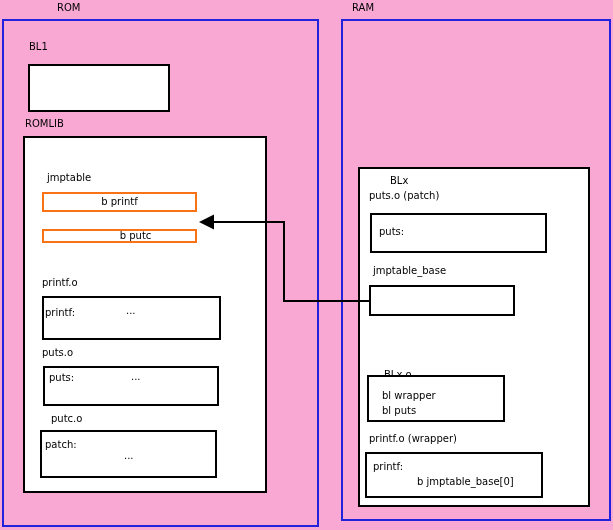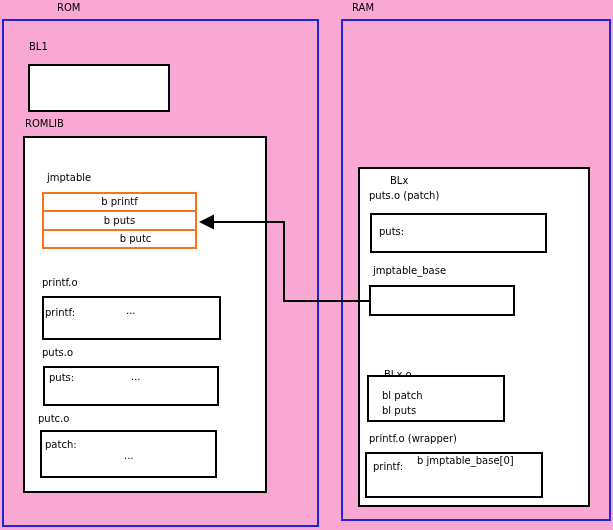--- a/index.html
+++ b/index.html
@@ -64,59 +64,58 @@
   <div class="region" style="left:2px; top:19px; width:317px; height:508px;"></div>
 
   <div class="lbl" style="left:29px; top:40px;">BL1</div>
   <div class="box" style="left:28px; top:64px; width:142px; height:48px;"></div>
 
   <div class="lbl" style="left:25px; top:117px;">ROMLIB</div>
   <div class="box" style="left:23px; top:136px; width:244px; height:357px;"></div>
 
   <div class="lbl" style="left:47px; top:171px;">jmptable</div>
   <div class="jrow" style="top:192px; height:20px;">b printf</div>
-  <div class="jrow" style="top:210px; height:21px;">b puts</div>
-  <div class="jrow" style="top:229px; height:20px;padding-left:32px;">b putc</div>
+  <div class="jrow" style="top:229px; height:14px;padding-left:32px;">b putc</div>
 
   <div class="lbl" style="left:42px; top:276px;">printf.o</div>
   <div class="box" style="left:42px; top:296px; width:179px; height:44px;"></div>
   <div class="inner-text" style="left:45px; top:306px;">printf:</div>
   <div class="inner-text" style="left:126px; top:304px;">...</div>
 
   <div class="lbl" style="left:42px; top:346px;">puts.o</div>
   <div class="box" style="left:43px; top:366px; width:176px; height:40px;"></div>
   <div class="inner-text" style="left:49px; top:371px;">puts:</div>
   <div class="inner-text" style="left:131px; top:370px;">...</div>
 
-  <div class="lbl" style="left:38px; top:412px;">putc.o</div>
+  <div class="lbl" style="left:51px; top:412px;">putc.o</div>
   <div class="box" style="left:40px; top:430px; width:177px; height:48px;"></div>
   <div class="inner-text" style="left:45px; top:438px;">patch:</div>
   <div class="inner-text" style="left:124px; top:449px;">...</div>
 
   <div class="lbl" style="left:352px; top:1px;">RAM</div>
   <div class="region" style="left:341px; top:19px; width:270px; height:502px;"></div>
 
   <div class="box" style="left:358px; top:167px; width:232px; height:340px;"></div>
   <div class="lbl" style="left:368px; top:174px;margin-left:22px;">BLx</div>
 
   <div class="lbl" style="left:369px; top:189px;">puts.o (patch)</div>
   <div class="box" style="left:370px; top:213px; width:177px; height:40px;"></div>
   <div class="inner-text" style="left:379px; top:225px;">puts:</div>
 
   <div class="lbl" style="left:373px; top:264px;">jmptable_base</div>
   <div class="box" style="left:369px; top:285px; width:146px; height:31px;"></div>
 
   <div class="lbl" style="left:368px; top:368px;margin-left:16px;">BLx.o</div>
   <div class="box" style="left:367px; top:375px; width:138px; height:47px;"></div>
-  <div class="inner-text" style="left:382px; top:389px;">bl patch</div>
+  <div class="inner-text" style="left:382px; top:389px;">bl wrapper</div>
   <div class="inner-text" style="left:382px; top:404px;">bl puts</div>
 
   <div class="lbl" style="left:369px; top:432px;">printf.o (wrapper)</div>
   <div class="box" style="left:365px; top:452px; width:178px; height:46px;"></div>
   <div class="inner-text" style="left:373px; top:460px;">printf:</div>
-  <div class="inner-text" style="left:417px; top:454px;">b jmptable_base[0]</div>
+  <div class="inner-text" style="left:417px; top:475px;">b jmptable_base[0]</div>
 
   <svg class="arrow-layer" width="613" height="530" viewBox="0 0 613 530">
     <polyline points="369,301 284,301 284,222 212,222" fill="none" stroke="#000000" stroke-width="2"></polyline>
     <polygon points="199,222 214,214.5 214,229.5" fill="#000000" stroke="none"></polygon>
   </svg>
 
 </div>
 
 </body></html>

